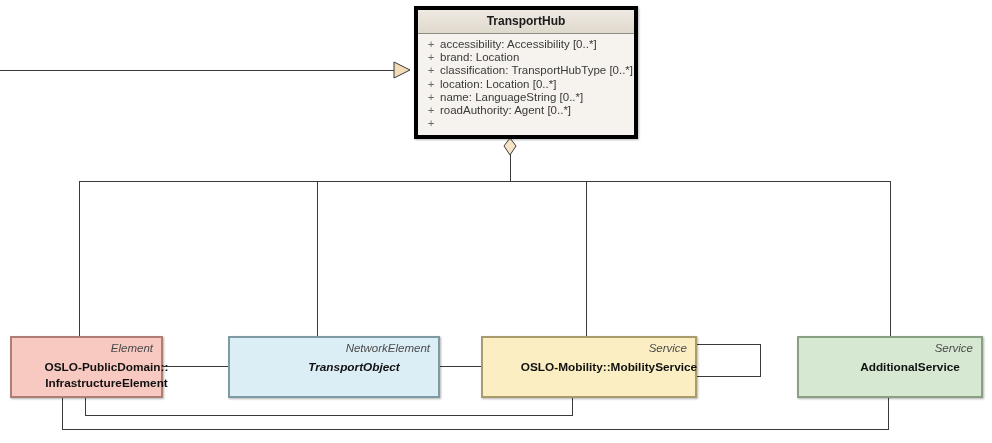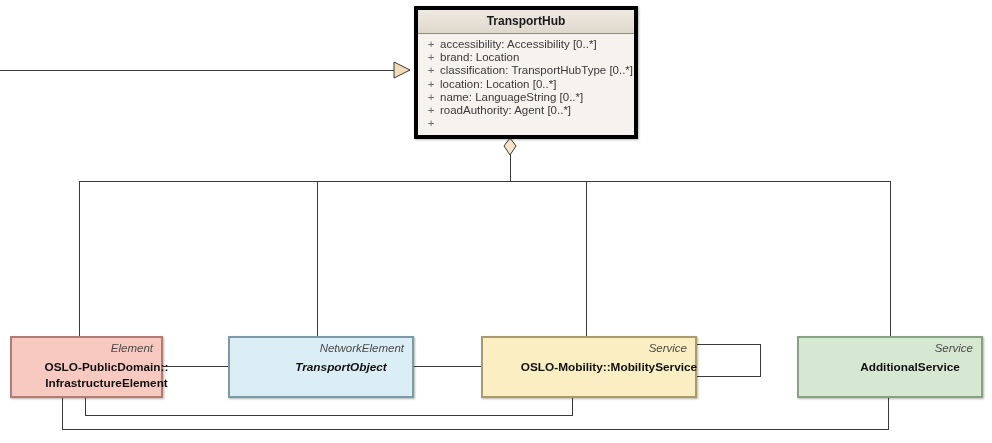--- a/index.html
+++ b/index.html
@@ -177,21 +177,21 @@
   </div>
 
   <div class="simple-box box-pink" style="left:10px; top:336px; width:153px; height:62px;">
     <div class="stereo">Element</div>
     <div class="bodytext">
       <span>OSLO-PublicDomain::</span>
       <span>InfrastructureElement</span>
     </div>
   </div>
 
-  <div class="simple-box box-blue italic" style="left:228px; top:336px; width:186px; height:62px;">
+  <div class="simple-box box-blue italic" style="left:228px; top:336px; width:212px; height:62px;">
     <div class="stereo">NetworkElement</div>
     <div class="bodytext">
       <span>TransportObject</span>
     </div>
   </div>
 
   <div class="simple-box box-yellow" style="left:481px; top:336px; width:216px; height:62px;">
     <div class="stereo">Service</div>
     <div class="bodytext">
       <span>OSLO-Mobility::MobilityService</span>

